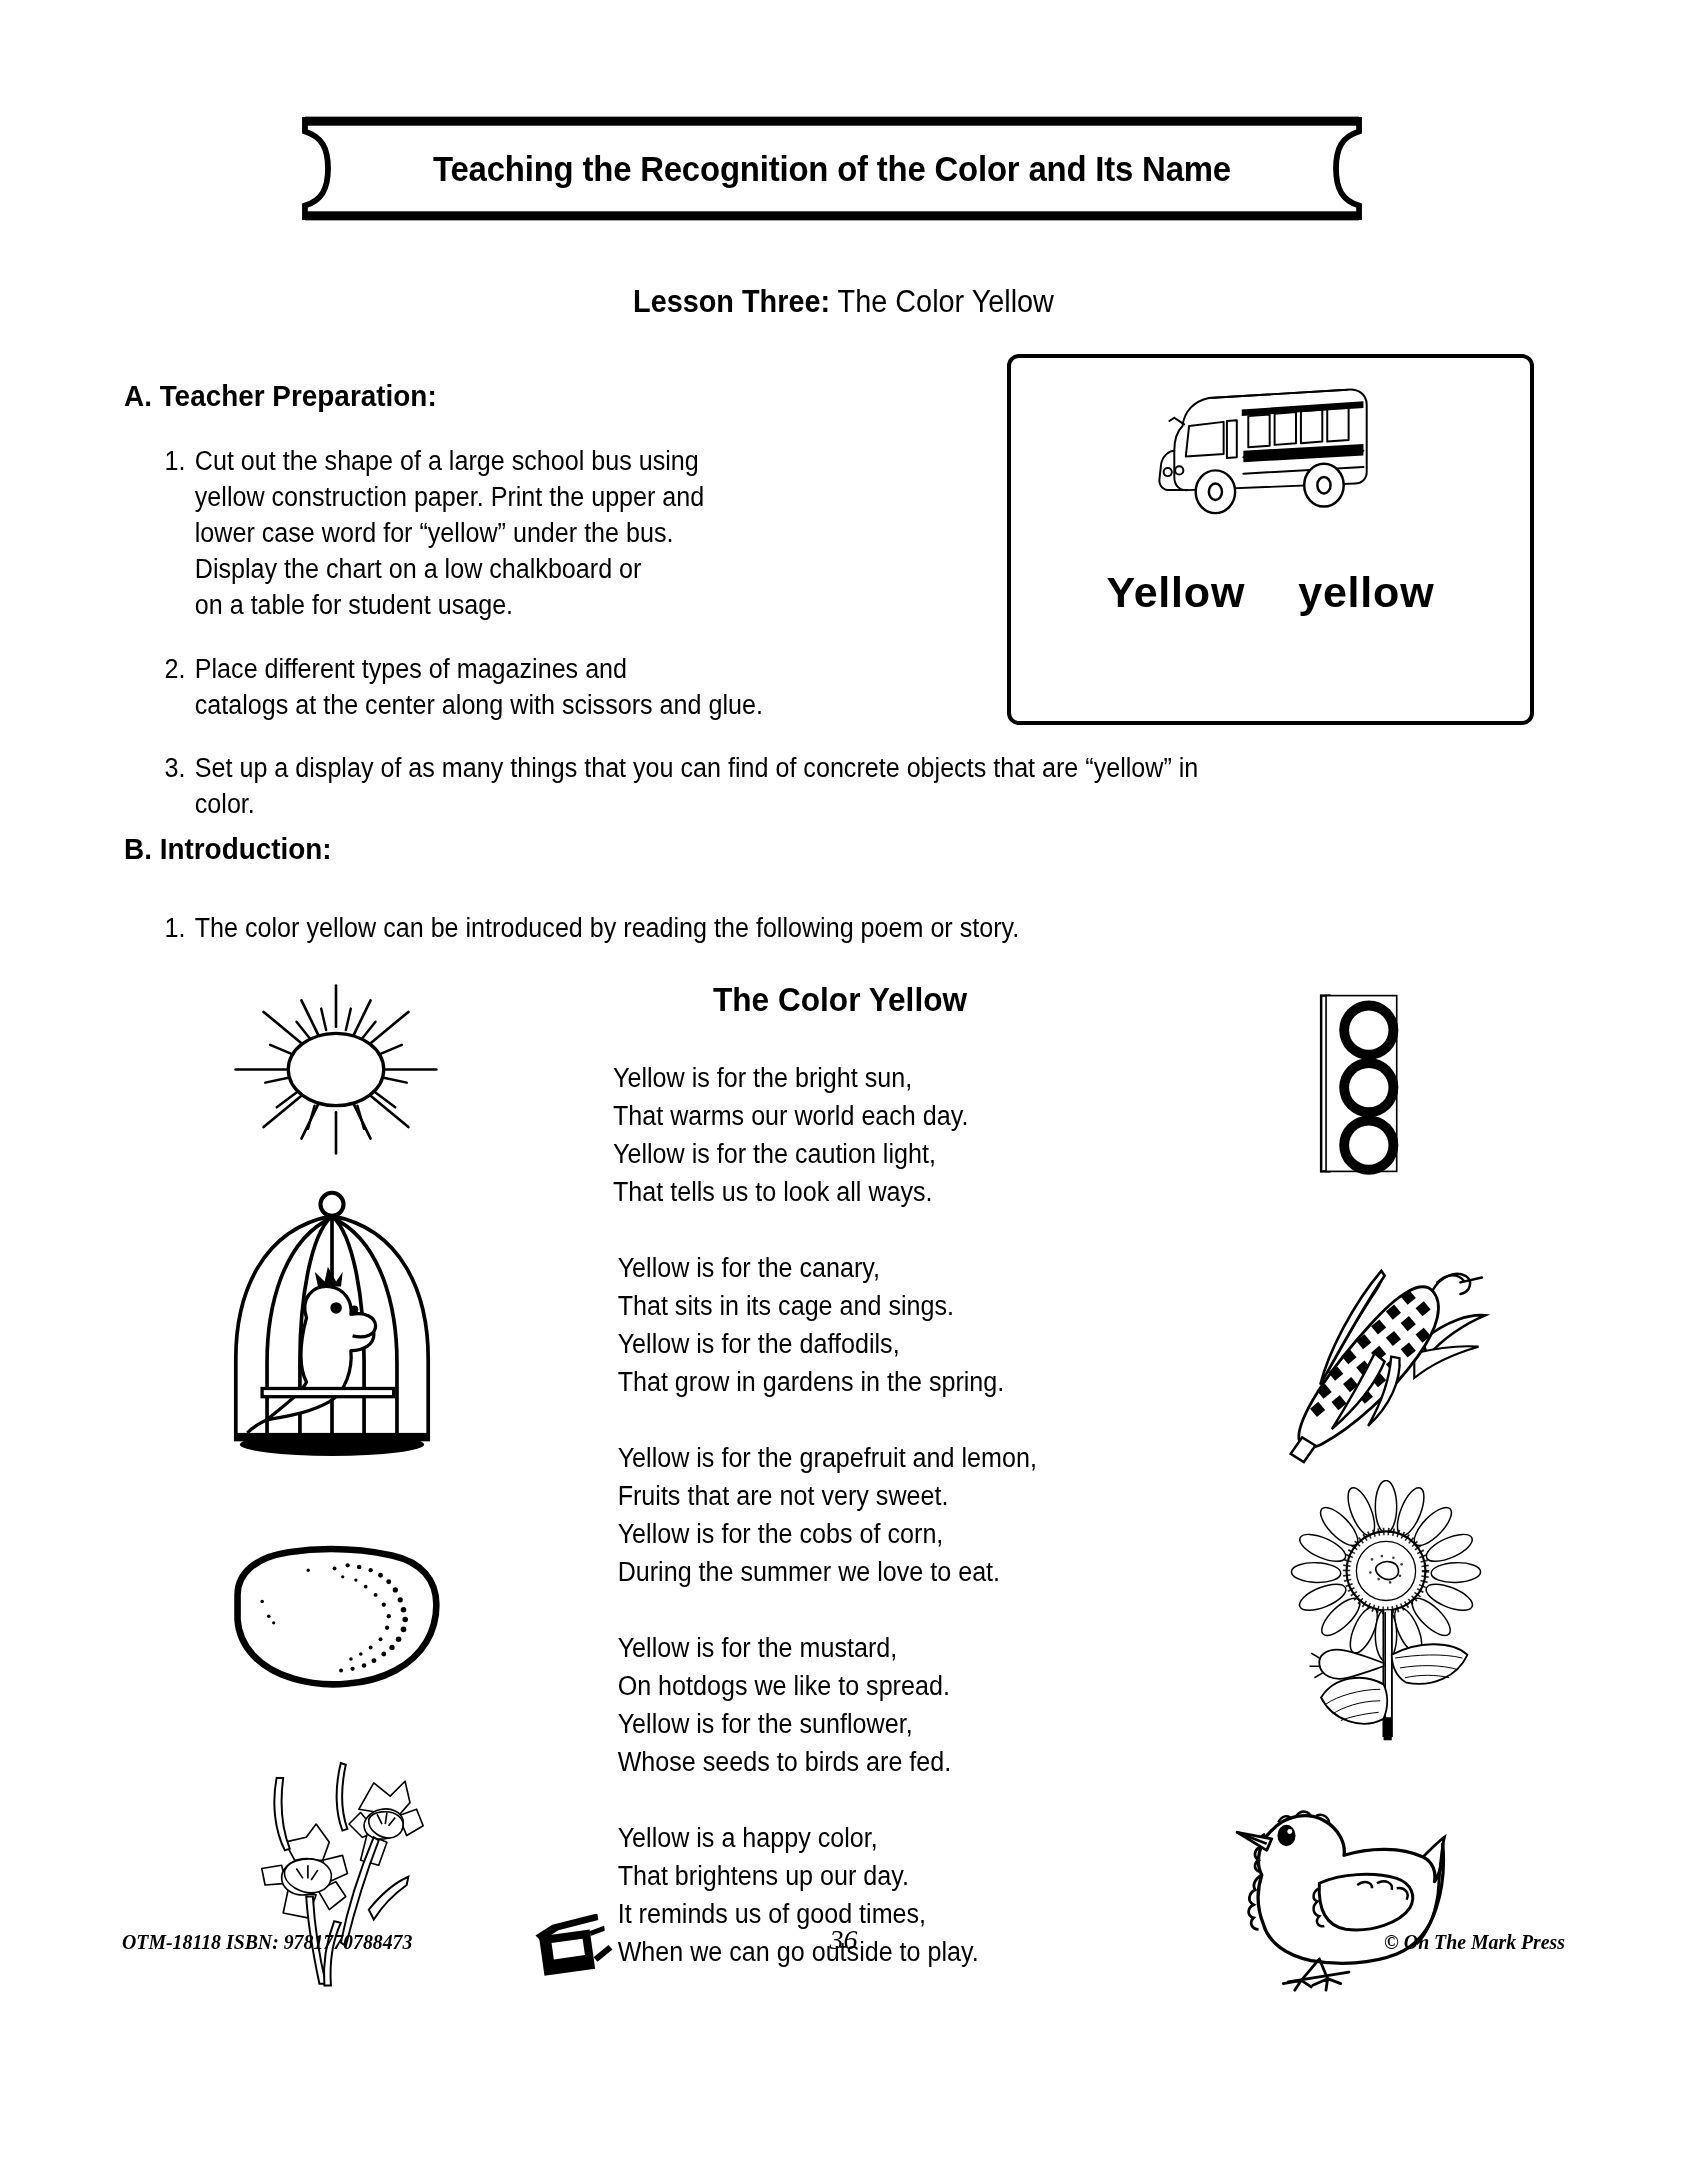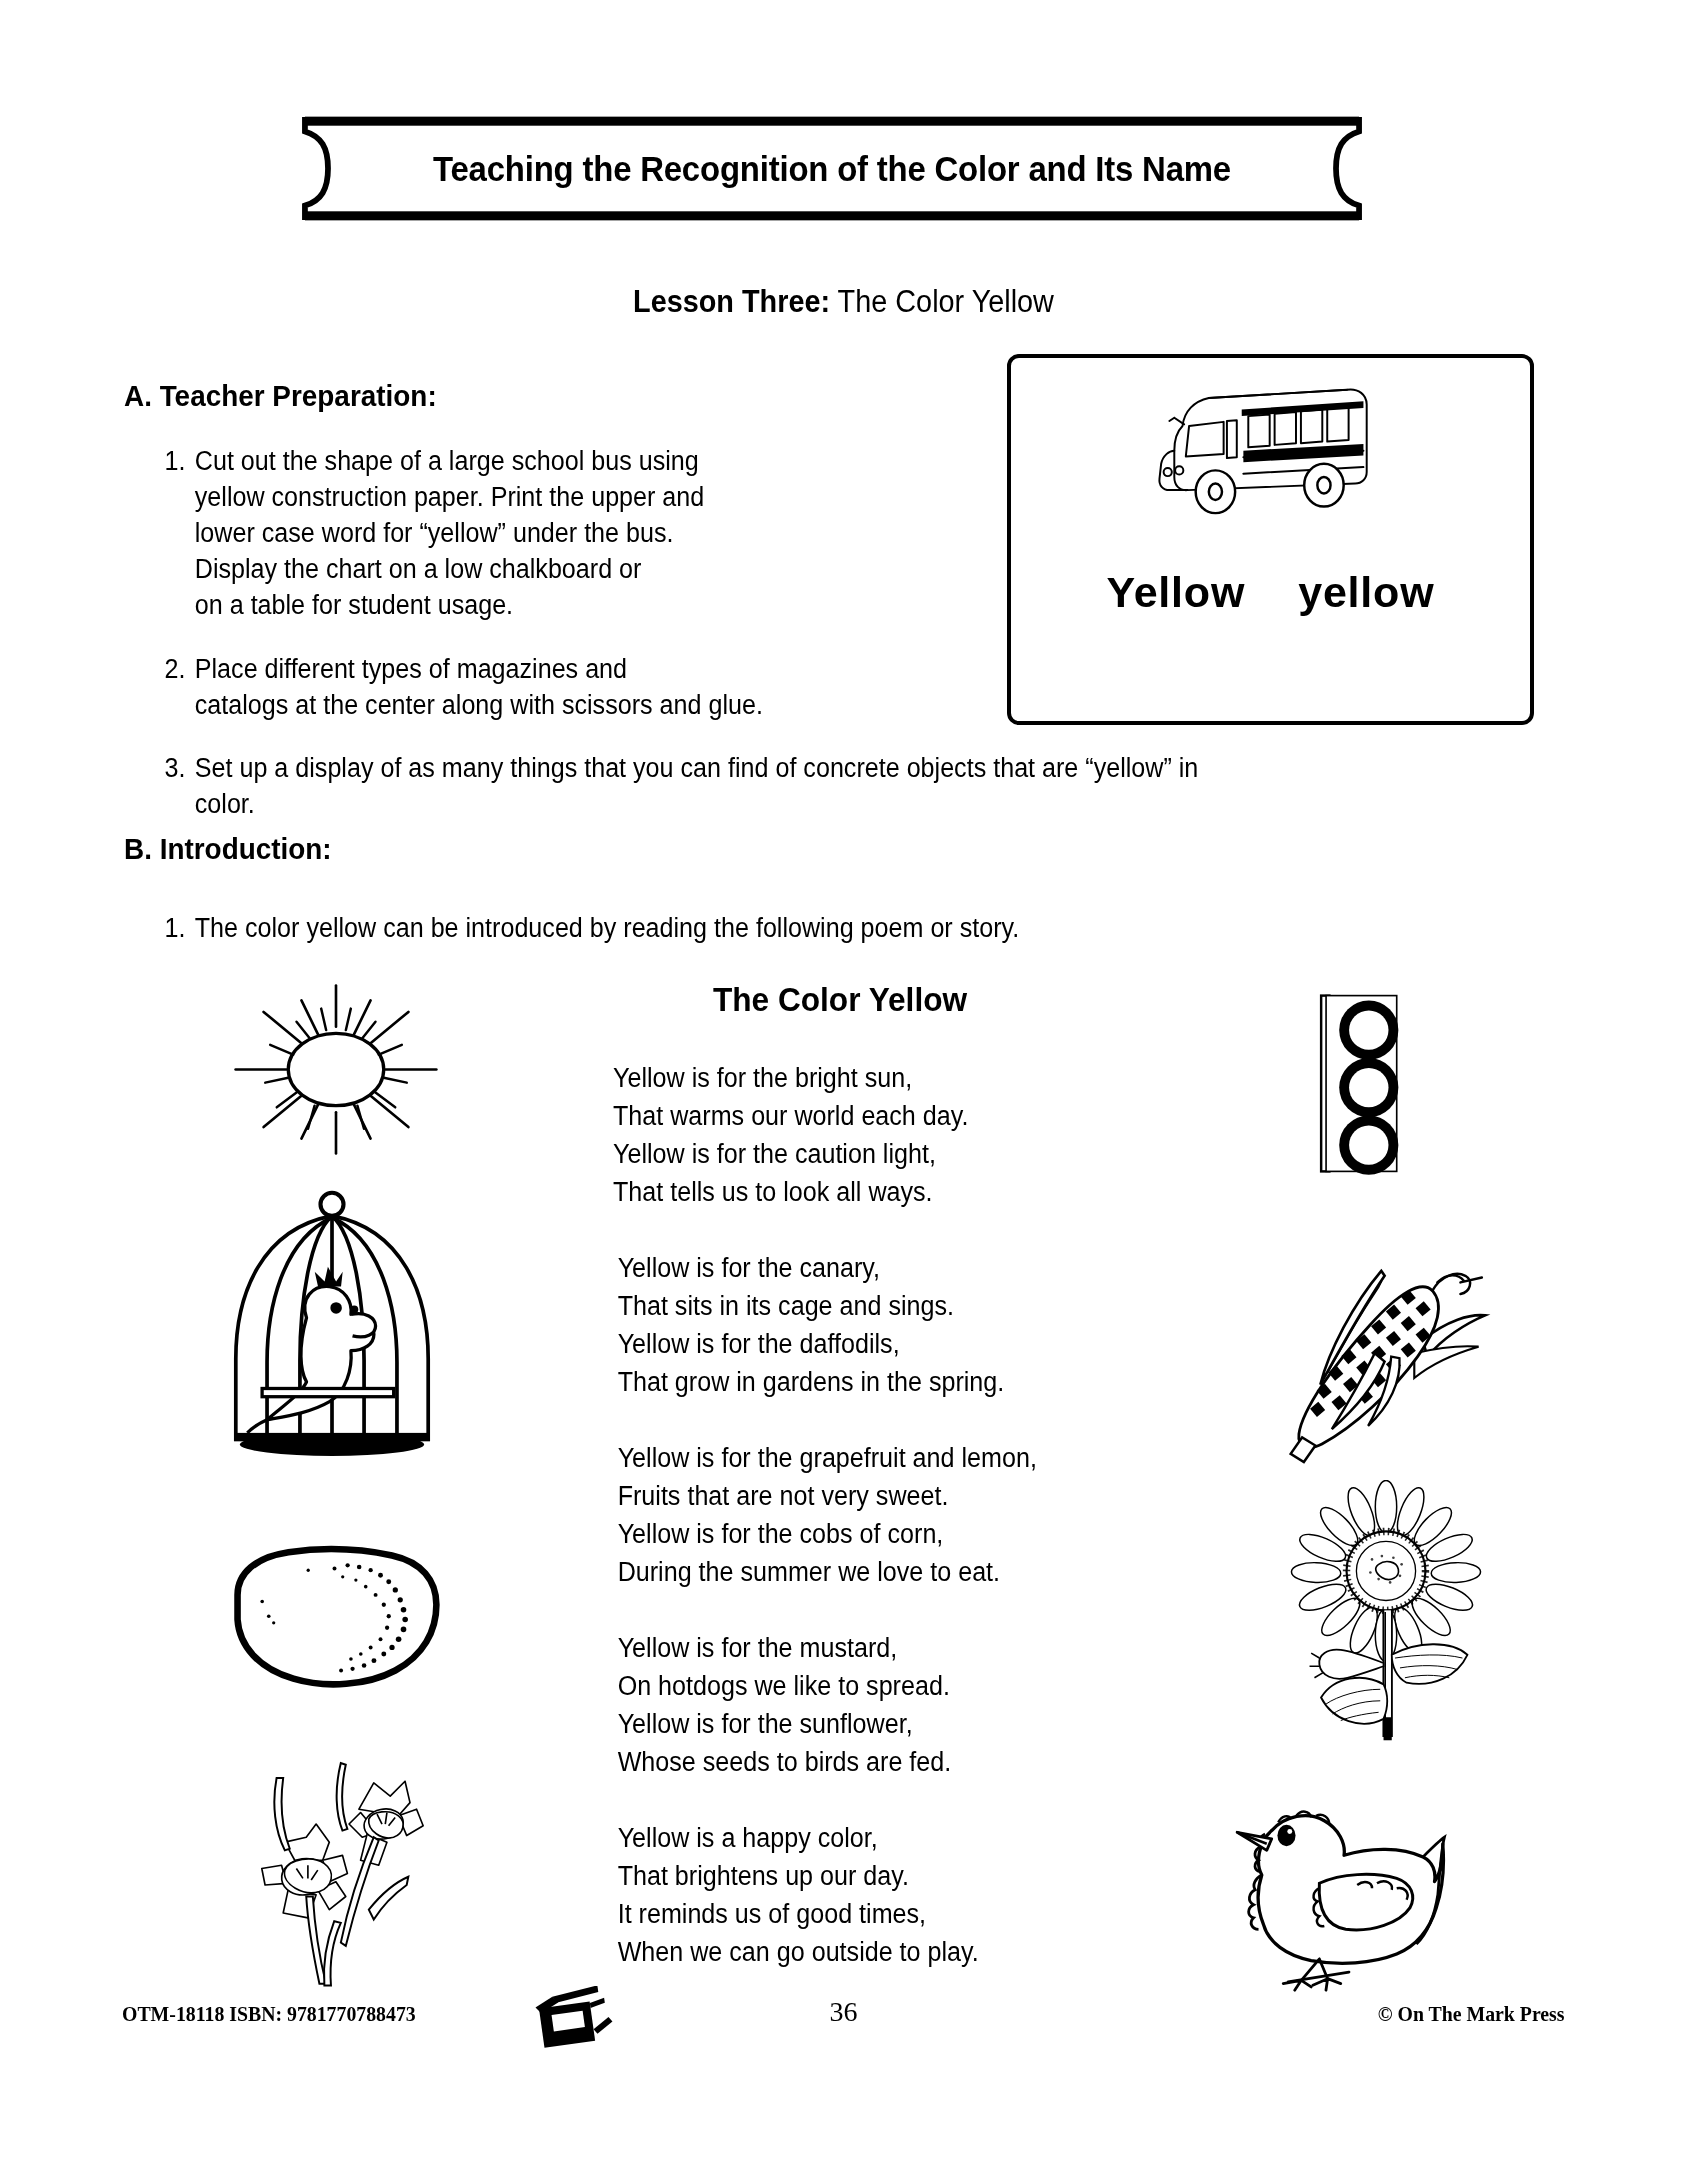--- a/index.html
+++ b/index.html
@@ -144,23 +144,24 @@
   #ill-lemon    { left: 219px;  top: 1516px; }
   #ill-daffodil { left: 237px;  top: 1745px; }
   #ill-traffic  { left: 1308px; top: 989px; }
   #ill-corn     { left: 1261px; top: 1228px; }
   #ill-sunflower{ left: 1275px; top: 1480px; }
   #ill-chick    { left: 1196px; top: 1796px; }
 
   
   .footer {
     position: absolute;
-    left: 0; top: 1993px;
+    left: 0; top: 1921px;
     width: 1687px;
     height: 58px;
+    font-style: italic;
   }
   .foot-left {
     position: absolute;
     left: 122px; top: 8.2px;
     font-family: "Liberation Serif", serif;
     font-weight: bold;
     font-size: 22px;
     transform: scaleX(0.9);
     transform-origin: left center;
     white-space: nowrap;

